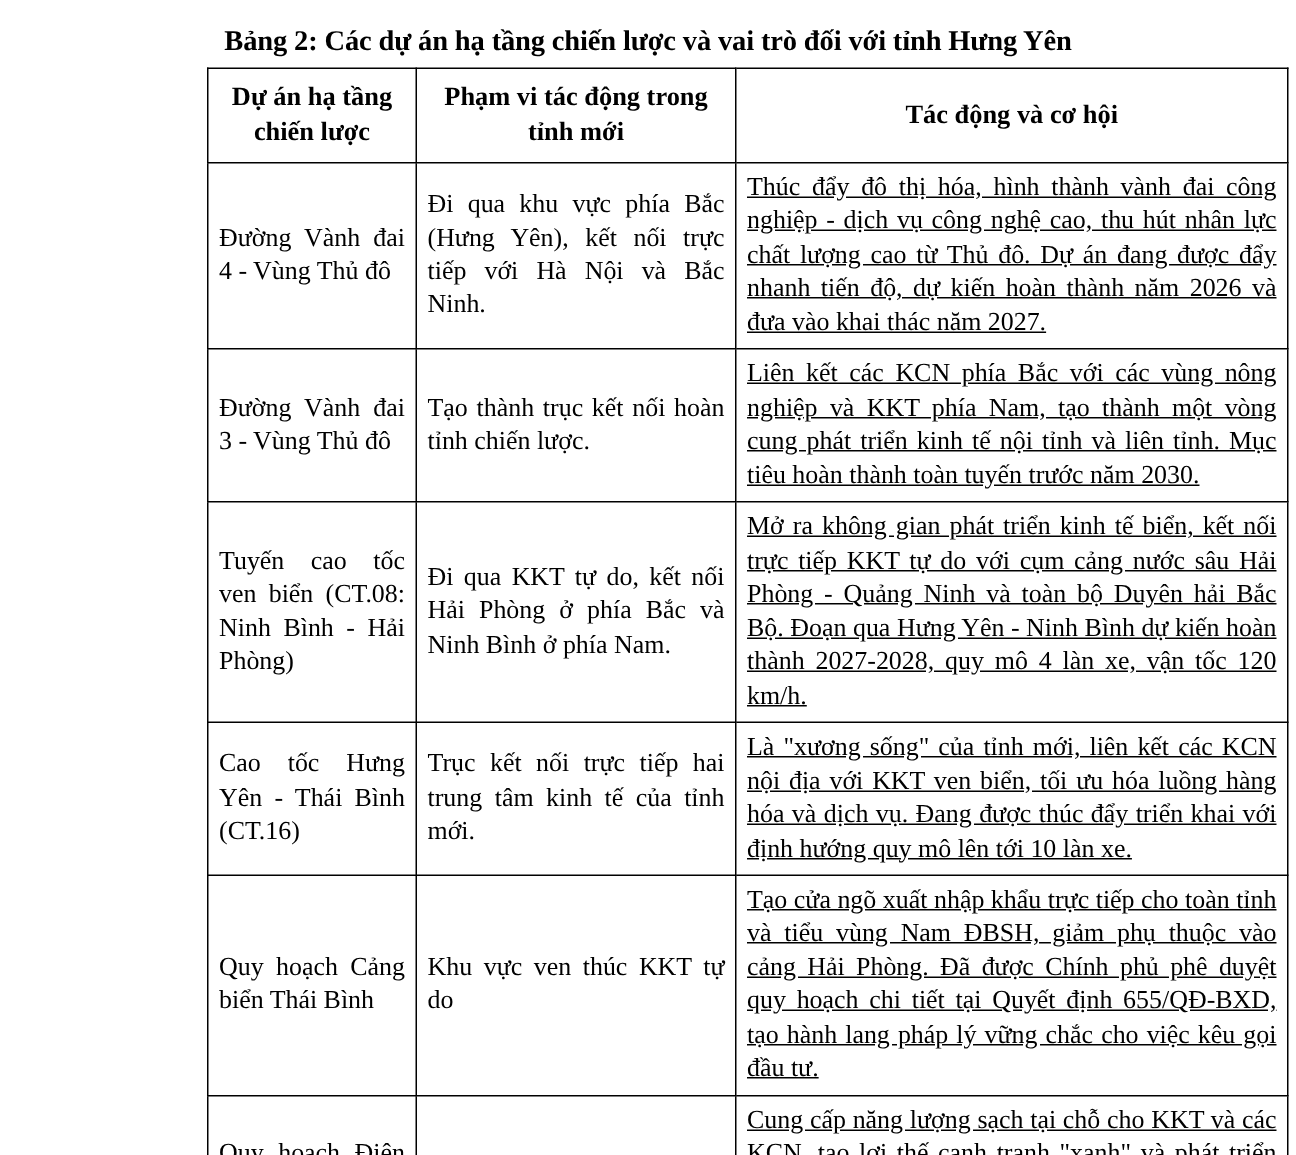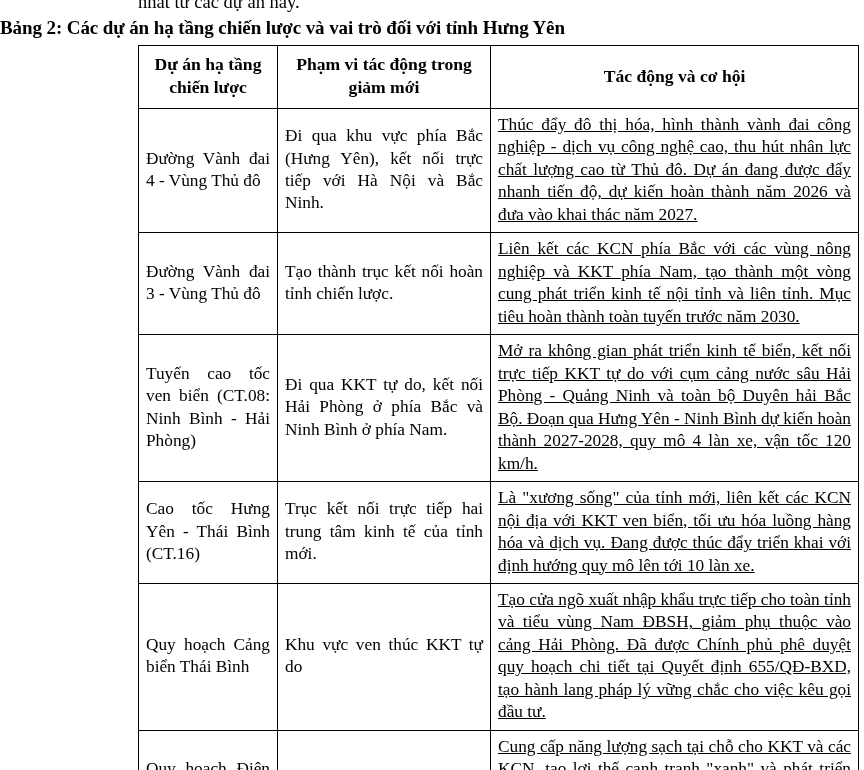--- a/index.html
+++ b/index.html
@@ -38,20 +38,21 @@
     font-size: 18.5px;
     line-height: 22px;
     white-space: nowrap;
   }
 
   .table-title {
     position: absolute;
     left: 0;
     top: 16px;
     width: 864px;
+    text-align: center;
     font-size: 19px;
     font-weight: bold;
     line-height: 24px;
     letter-spacing: -0.1px;
   }
 
   .tbl-wrap {
     position: absolute;
     left: 138px;
     top: 45px;
@@ -108,37 +109,34 @@
   .cell-text {
     display: block;
     hyphens: none;
   }
 </style>
 </head>
 <body>
 
 <div class="page">
 
-  <div class="prev-line-clip">
-    <div class="prev-line">nhất từ các dự án này.</div>
-  </div>
 
   <div class="table-title">Bảng 2: Các dự án hạ tầng chiến lược và vai trò đối với tỉnh Hưng Yên</div>
 
   <div class="tbl-wrap">
     <table class="matrix">
       <colgroup>
         <col class="c1">
           <col class="c2">
           <col class="c3">
       </colgroup>
       <thead>
         <tr>
           <th>Dự án hạ tầng chiến lược</th>
-          <th>Phạm vi tác động trong giảm mới</th>
+          <th>Phạm vi tác động trong tỉnh mới</th>
           <th>Tác động và cơ hội</th>
         </tr>
       </thead>
       <tbody>
         <tr>
           <td class="col-name">
               <span class="cell-text">Đường Vành đai 4 - Vùng Thủ đô</span>
             </td>
           <td class="col-scope">
               <span class="cell-text">Đi qua khu vực phía Bắc (Hưng Yên), kết nối trực tiếp với Hà Nội và Bắc Ninh.</span>

